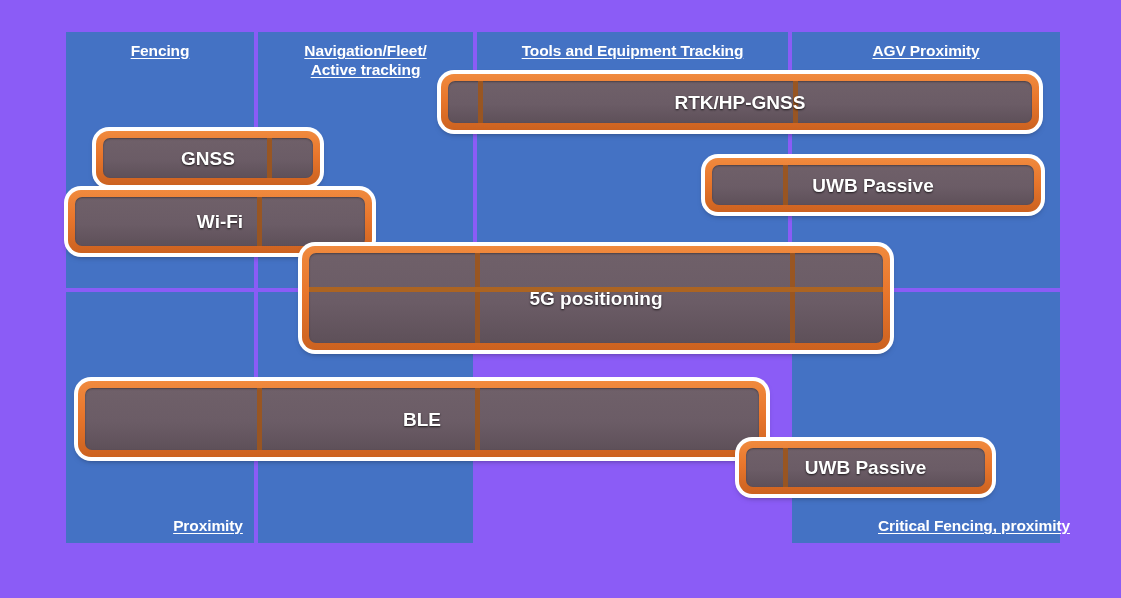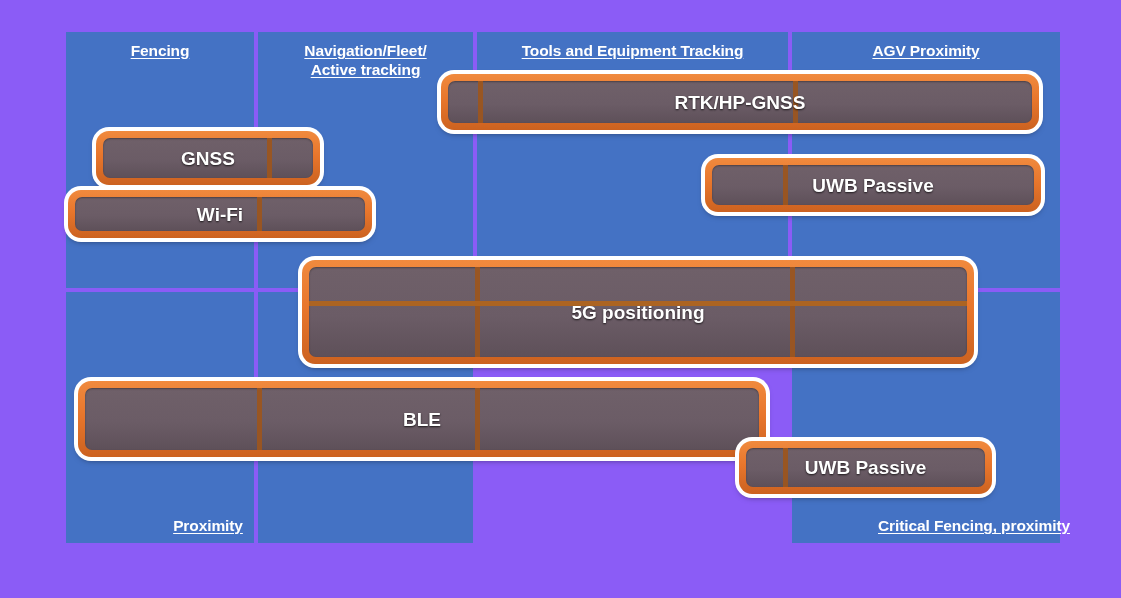--- a/index.html
+++ b/index.html
@@ -165,28 +165,28 @@
     </div>
   </div>
 
   <div class="bar" style="left:705px; top:158px; width:336px; height:54px;">
     <div class="bar-inner">
       <div class="vdiv" style="left:71px;"></div>
       <span class="bar-label">UWB Passive</span>
     </div>
   </div>
 
-  <div class="bar" style="left:68px; top:190px; width:304px; height:48px;">
+  <div class="bar" style="left:68px; top:190px; width:304px; height:63px;">
     <div class="bar-inner">
       <div class="vdiv" style="left:182px;"></div>
       <span class="bar-label">Wi-Fi</span>
     </div>
   </div>
 
-  <div class="bar" style="left:302px; top:260px; width:672px; height:104px;">
+  <div class="bar" style="left:302px; top:246px; width:588px; height:104px;">
     <div class="bar-inner">
       <div class="vdiv" style="left:166px;"></div>
       <div class="vdiv" style="left:481px;"></div>
       <div class="hdiv" style="top:34px;"></div>
       <span class="bar-label">5G positioning</span>
     </div>
   </div>
 
   <div class="bar" style="left:78px; top:381px; width:688px; height:76px;">
     <div class="bar-inner">

